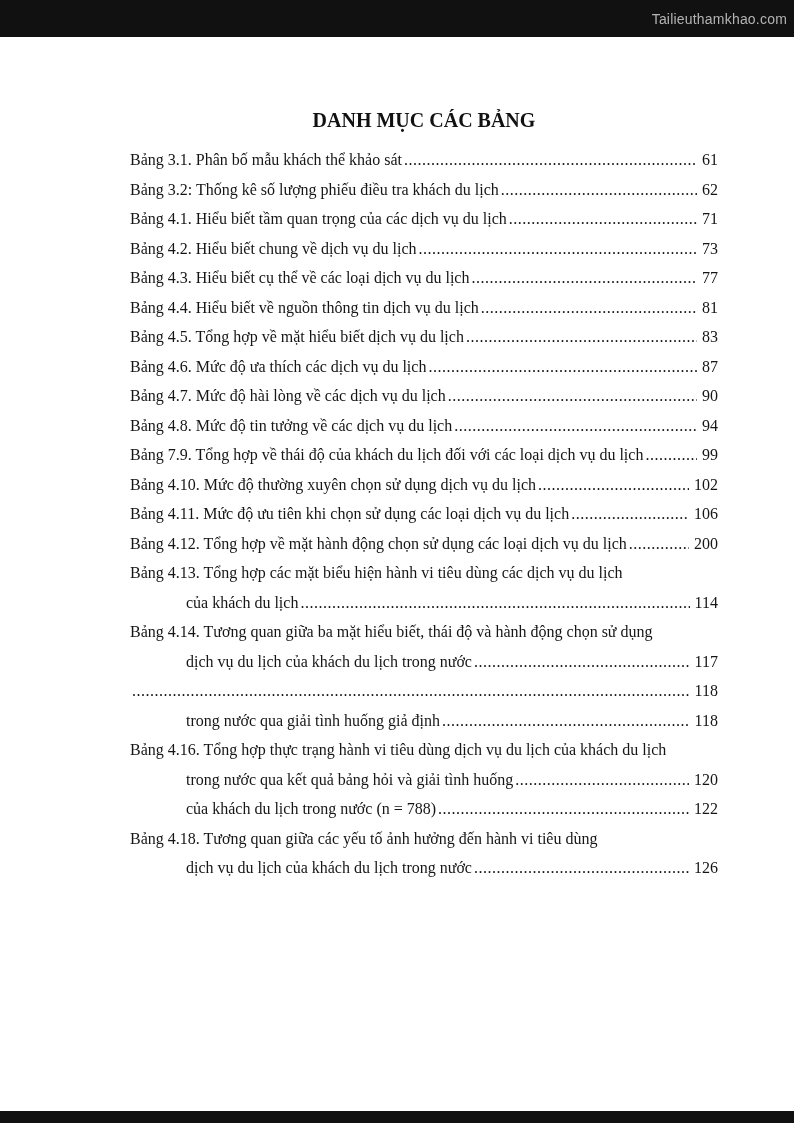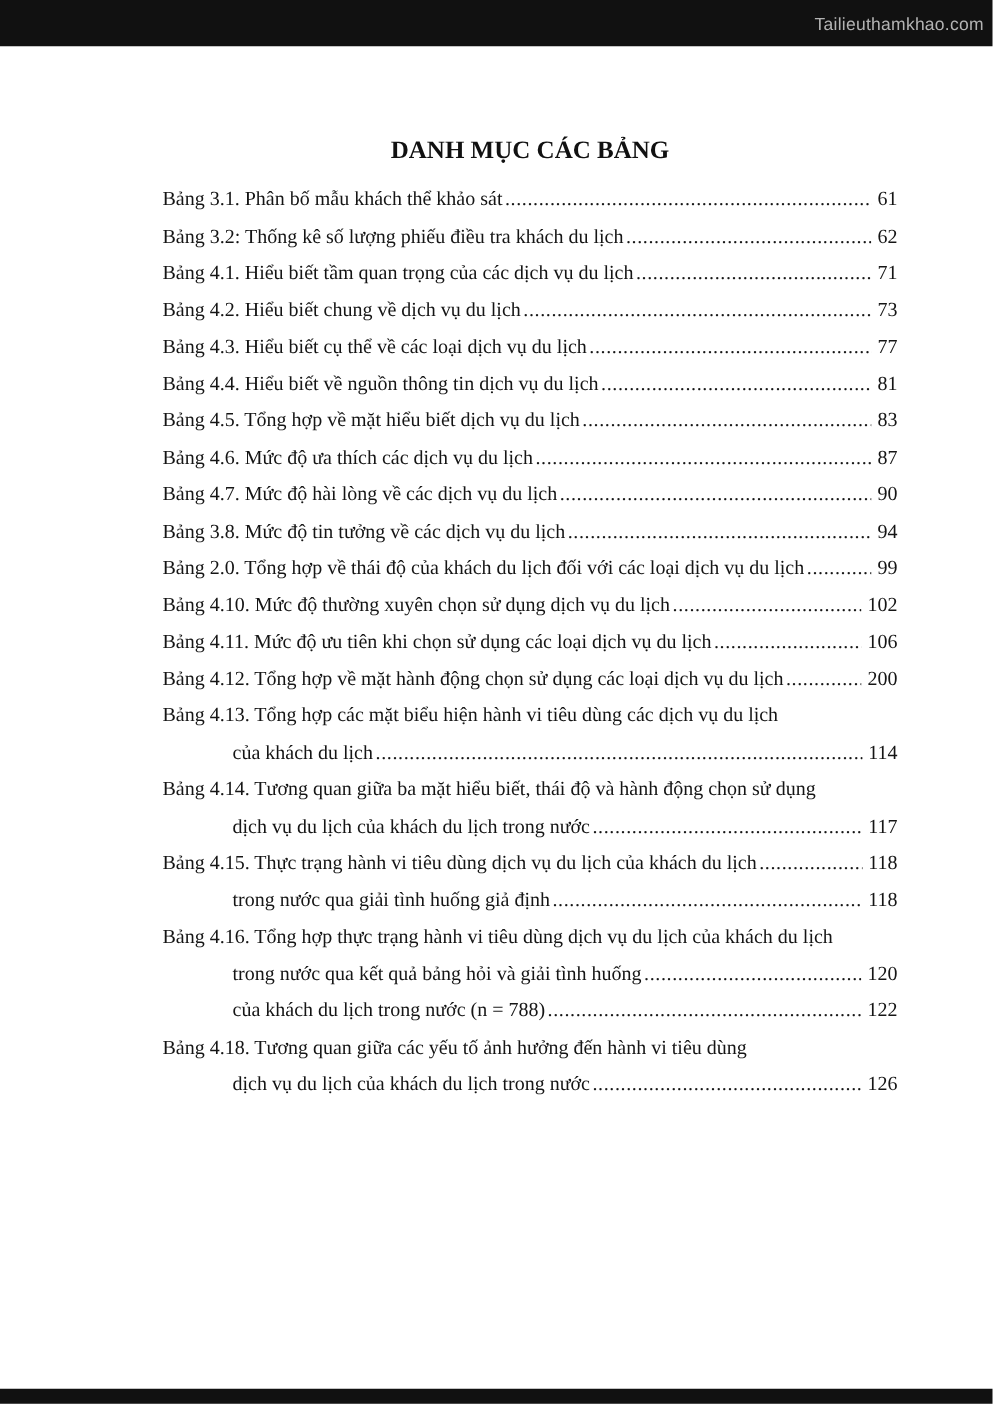--- a/index.html
+++ b/index.html
@@ -127,26 +127,26 @@
         <span class="entry-text">Bảng 4.6. Mức độ ưa thích các dịch vụ du lịch</span>
         <span class="leader">............................................................................................................................................................................................................................................................................................................</span>
         <span class="pagenum">87</span>
       </div>
       <div class="toc-row">
         <span class="entry-text">Bảng 4.7. Mức độ hài lòng về các dịch vụ du lịch</span>
         <span class="leader">............................................................................................................................................................................................................................................................................................................</span>
         <span class="pagenum">90</span>
       </div>
       <div class="toc-row">
-        <span class="entry-text">Bảng 3.8. Mức độ tin tưởng về các dịch vụ du lịch</span>
+        <span class="entry-text">Bảng 4.8. Mức độ tin tưởng về các dịch vụ du lịch</span>
         <span class="leader">............................................................................................................................................................................................................................................................................................................</span>
         <span class="pagenum">94</span>
       </div>
       <div class="toc-row">
-        <span class="entry-text">Bảng 2.0. Tổng hợp về thái độ của khách du lịch đối với các loại dịch vụ du lịch</span>
+        <span class="entry-text">Bảng 7.9. Tổng hợp về thái độ của khách du lịch đối với các loại dịch vụ du lịch</span>
         <span class="leader">............................................................................................................................................................................................................................................................................................................</span>
         <span class="pagenum">99</span>
       </div>
       <div class="toc-row">
         <span class="entry-text">Bảng 4.10. Mức độ thường xuyên chọn sử dụng dịch vụ du lịch</span>
         <span class="leader">............................................................................................................................................................................................................................................................................................................</span>
         <span class="pagenum">102</span>
       </div>
       <div class="toc-row">
         <span class="entry-text">Bảng 4.11. Mức độ ưu tiên khi chọn sử dụng các loại dịch vụ du lịch</span>
@@ -168,21 +168,20 @@
       </div>
       <div class="toc-row">
         <span class="entry-text">Bảng 4.14. Tương quan giữa ba mặt hiểu biết, thái độ và hành động chọn sử dụng</span>
       </div>
       <div class="toc-row indent">
         <span class="entry-text">dịch vụ du lịch của khách du lịch trong nước</span>
         <span class="leader">............................................................................................................................................................................................................................................................................................................</span>
         <span class="pagenum">117</span>
       </div>
       <div class="toc-row">
-        <span class="entry-text">Bảng 4.15. Thực trạng hành vi tiêu dùng dịch vụ du lịch của khách du lịch</span>
         <span class="leader">............................................................................................................................................................................................................................................................................................................</span>
         <span class="pagenum">118</span>
       </div>
       <div class="toc-row indent">
         <span class="entry-text">trong nước qua giải tình huống giả định</span>
         <span class="leader">............................................................................................................................................................................................................................................................................................................</span>
         <span class="pagenum">118</span>
       </div>
       <div class="toc-row">
         <span class="entry-text">Bảng 4.16. Tổng hợp thực trạng hành vi tiêu dùng dịch vụ du lịch của khách du lịch</span>

